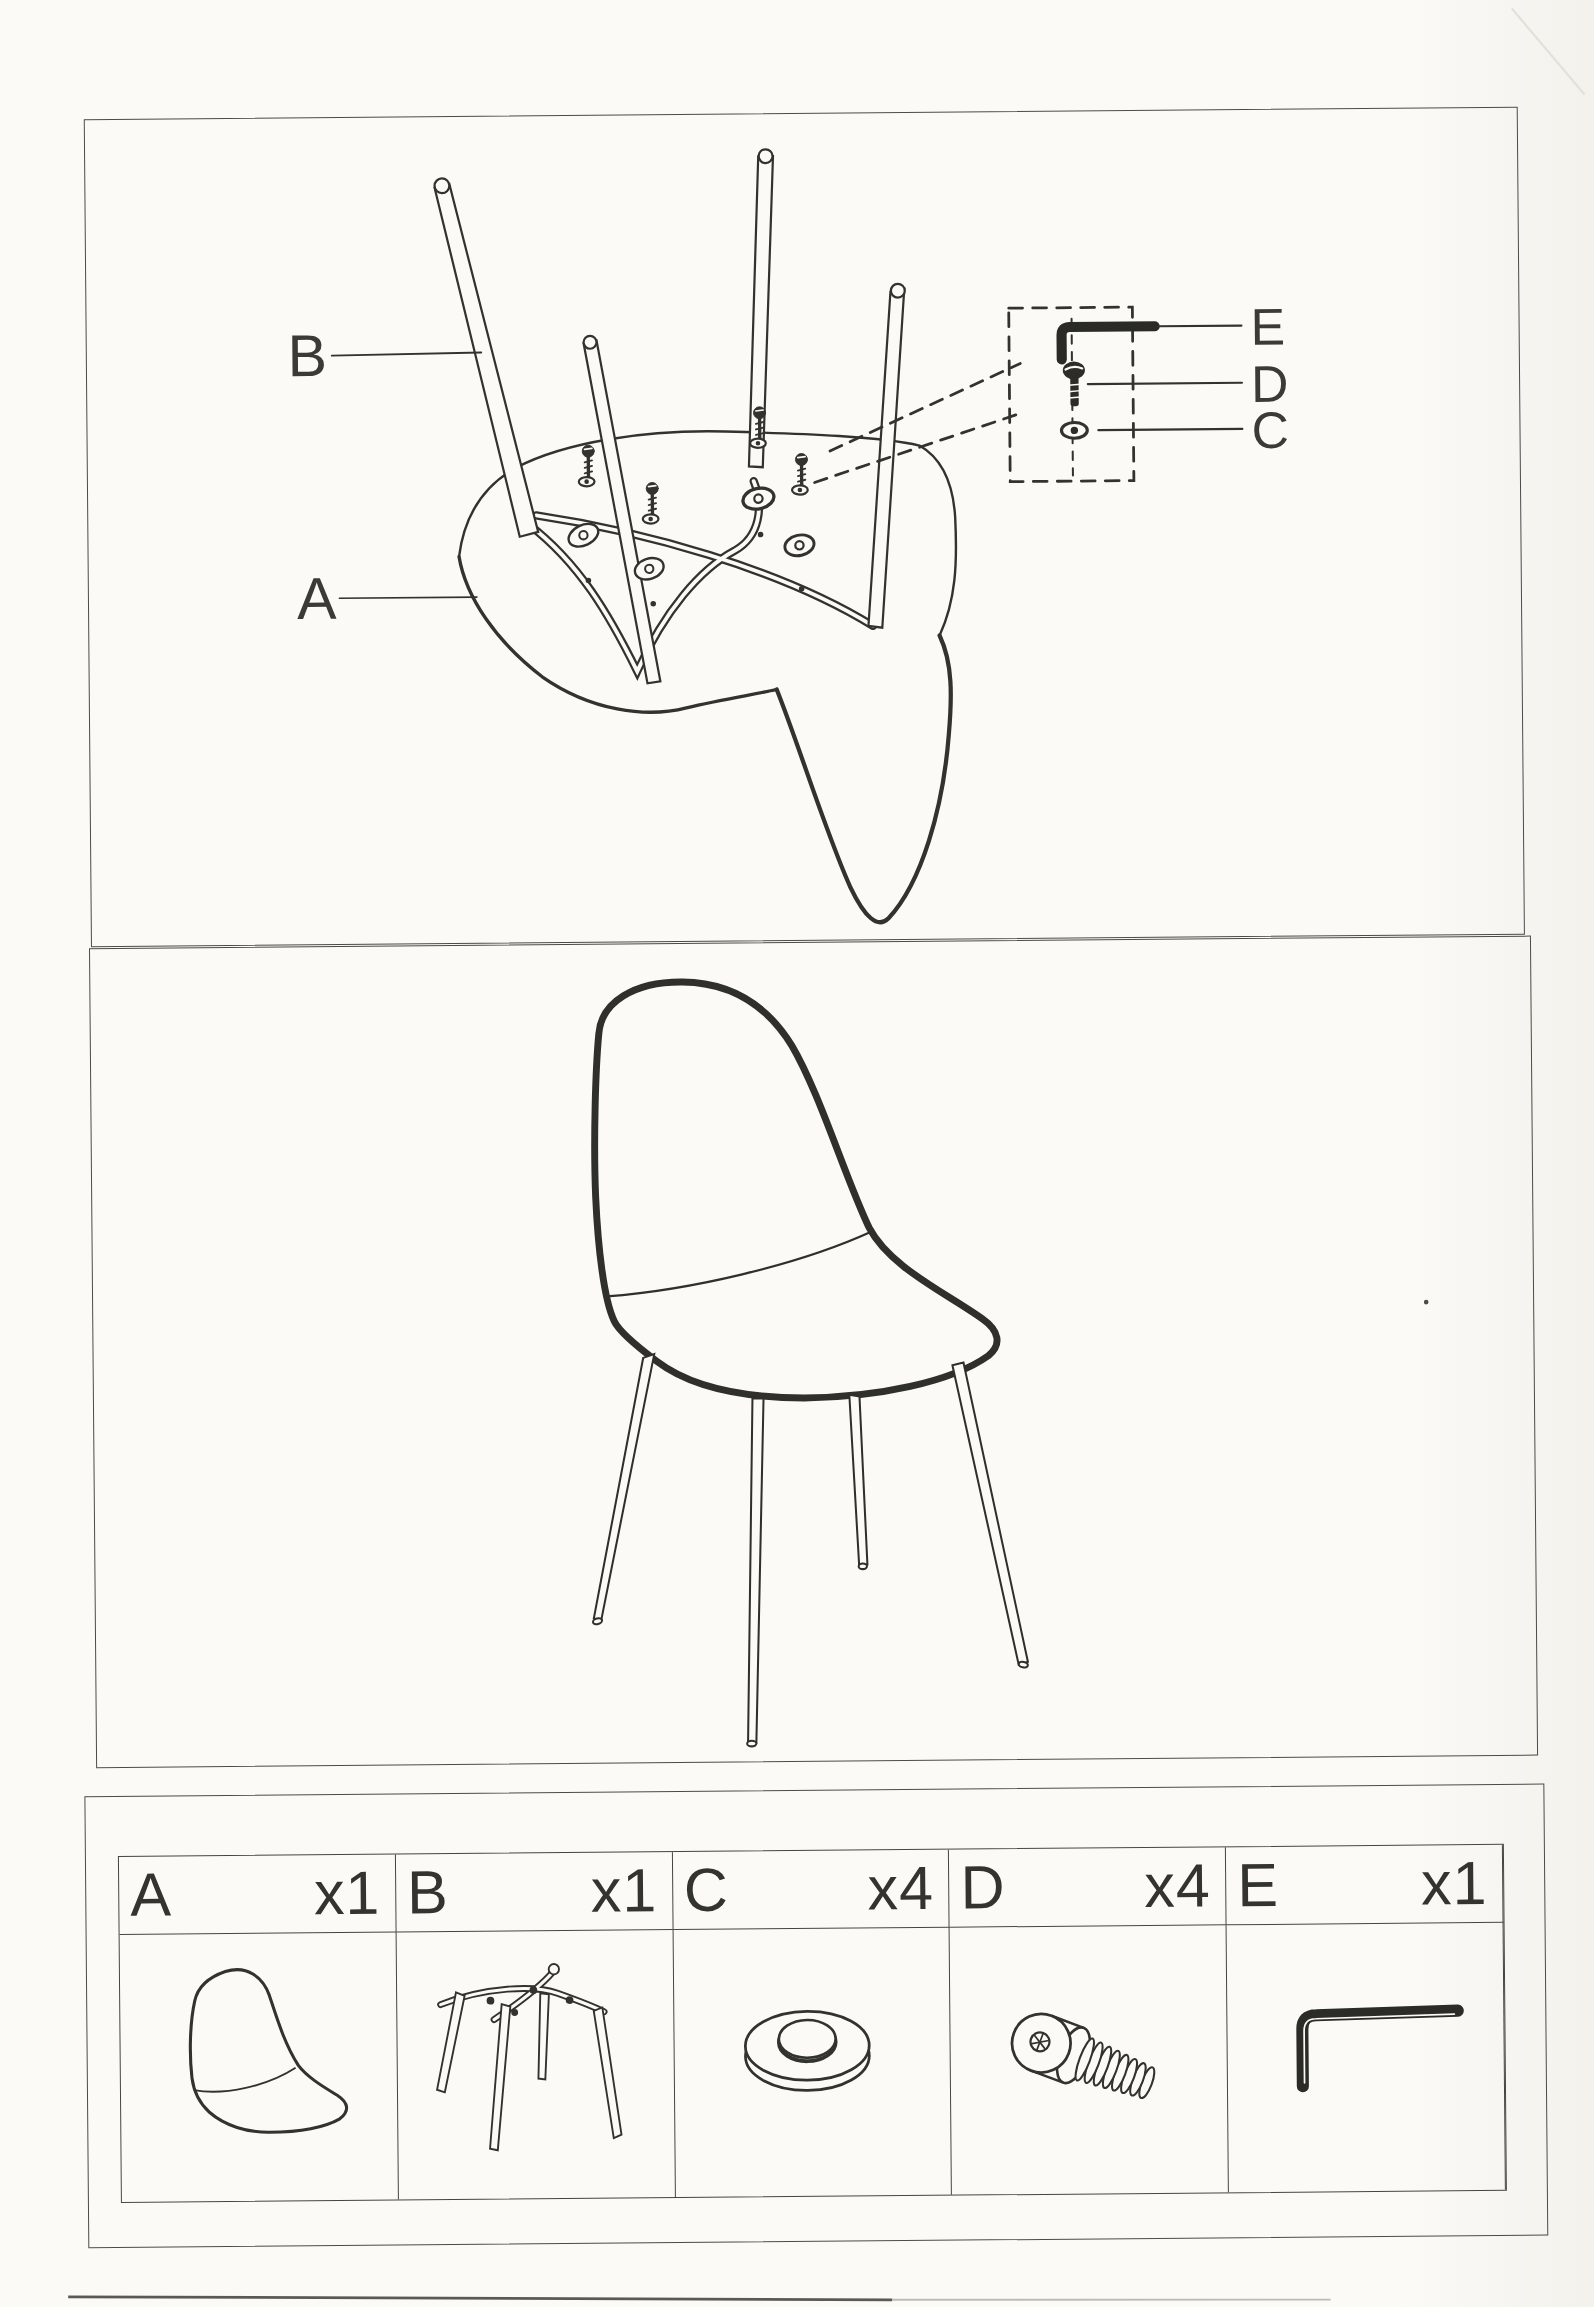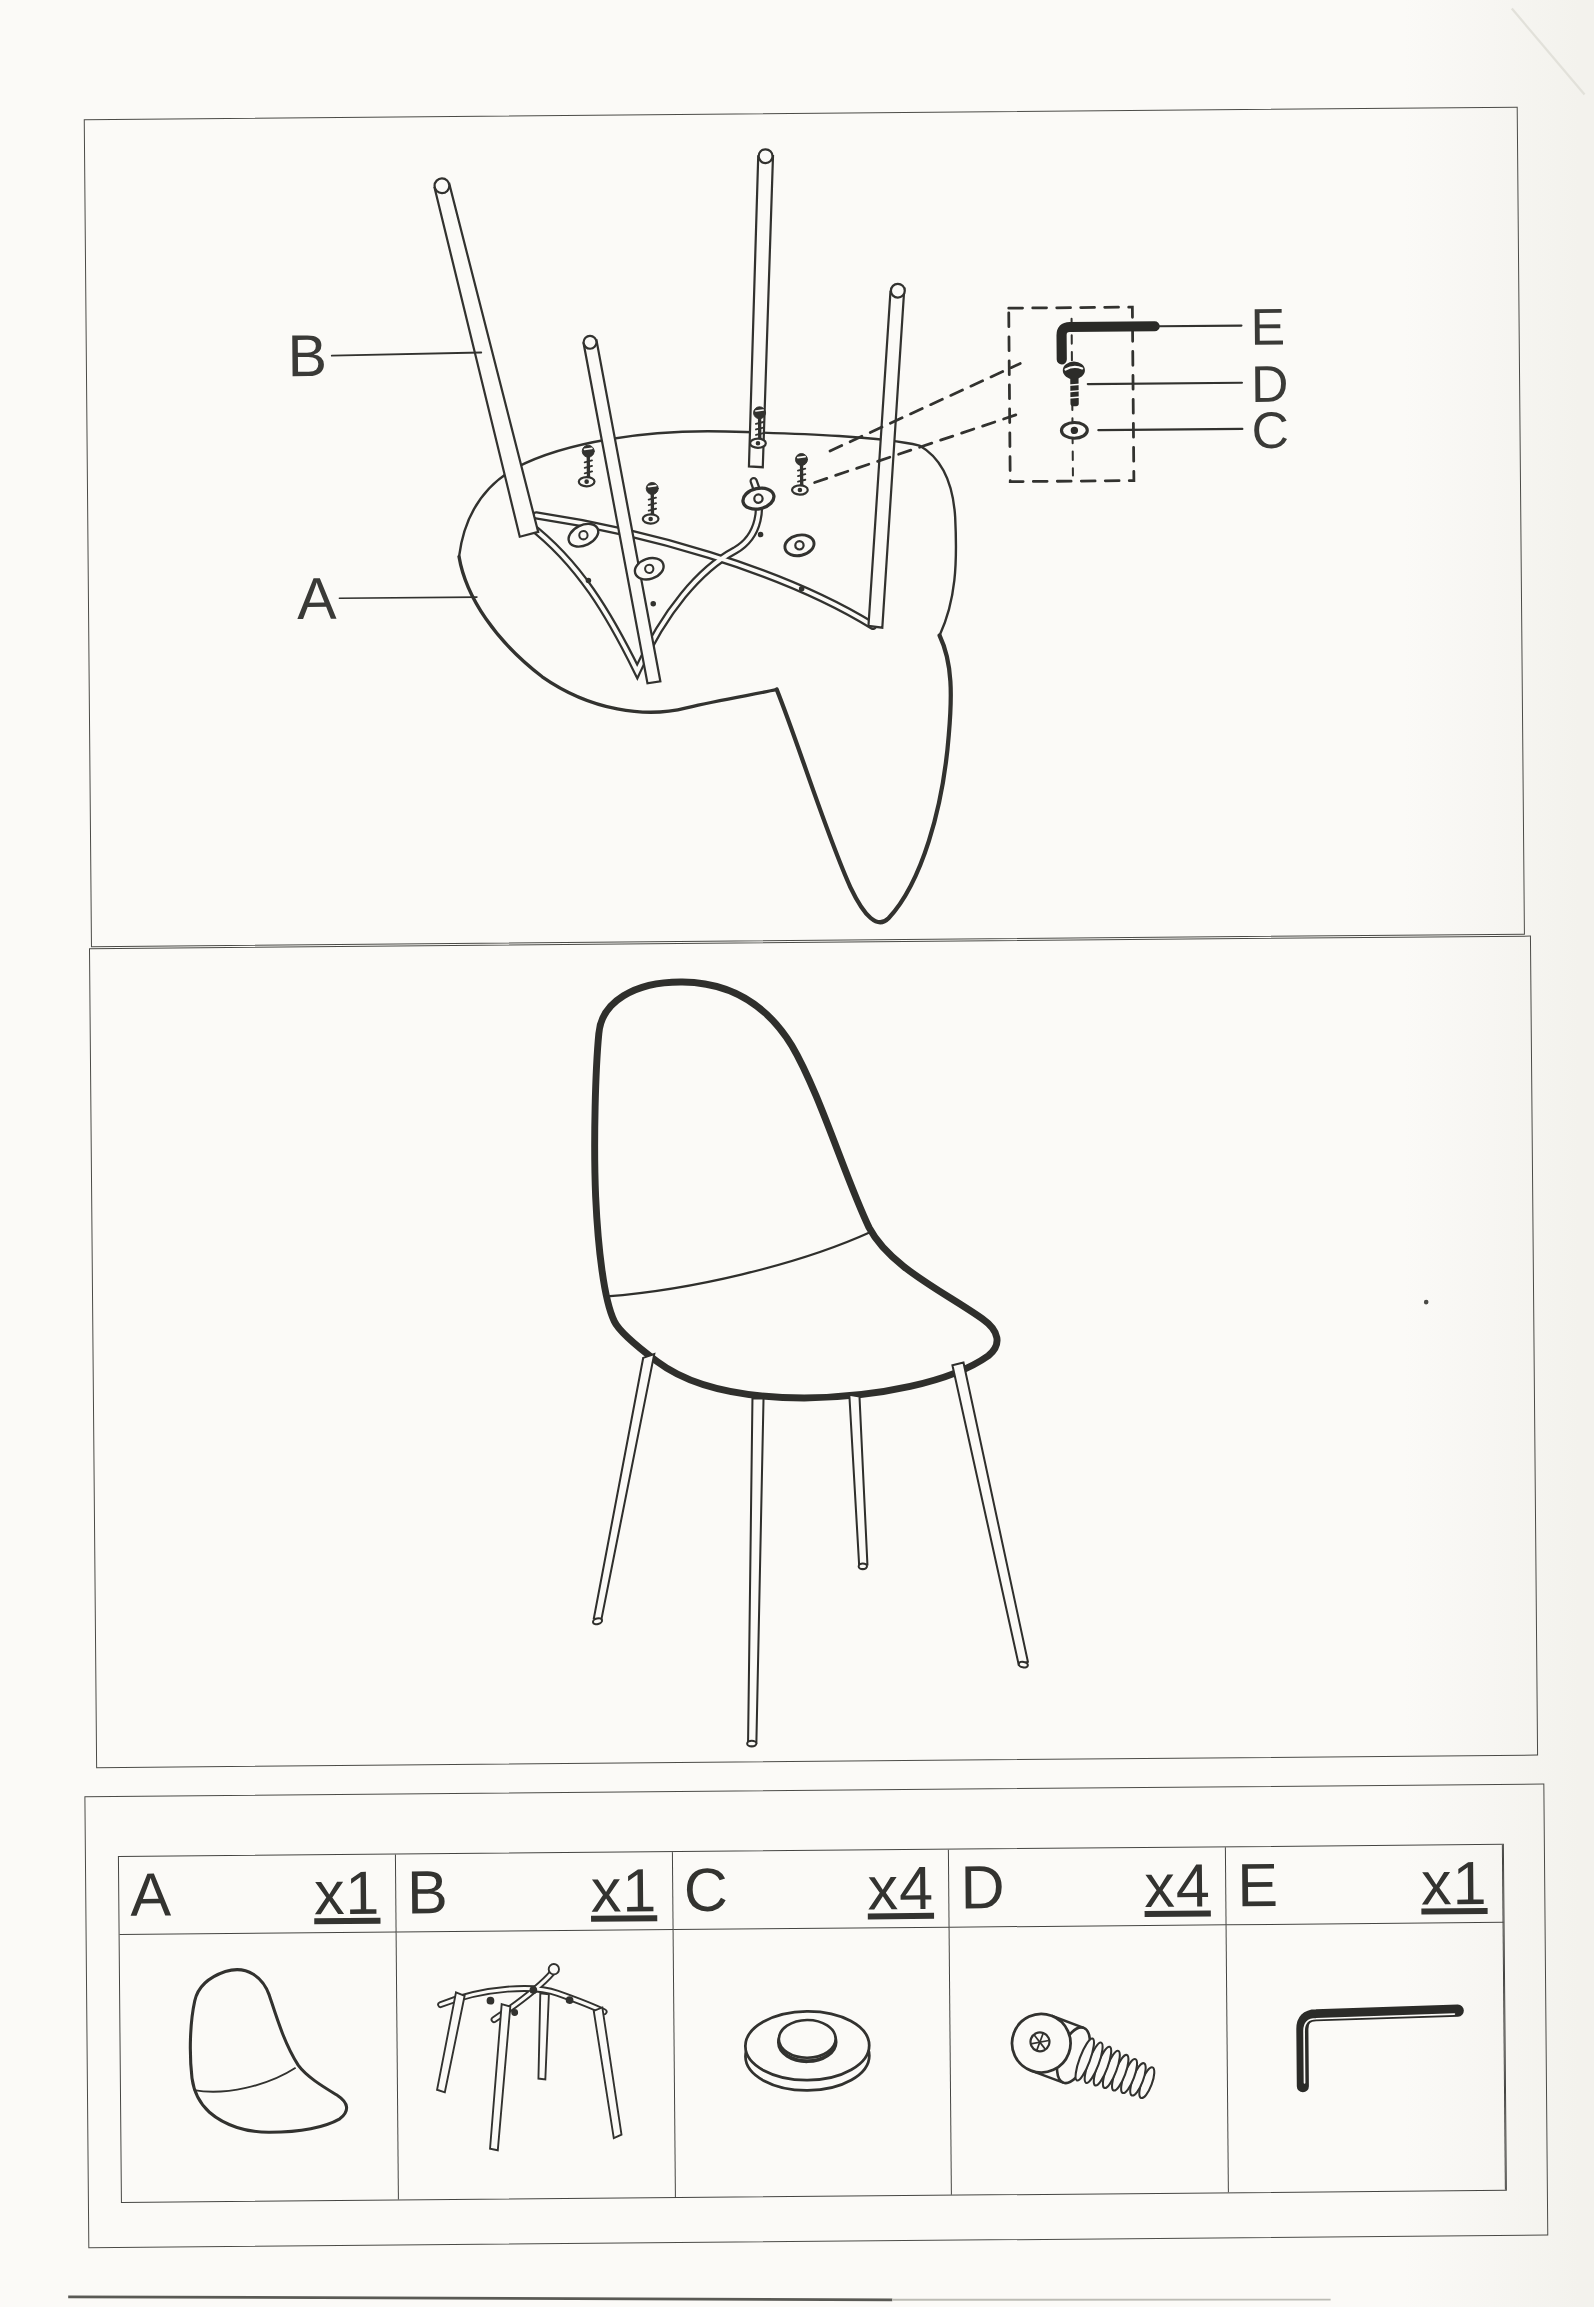--- a/index.html
+++ b/index.html
@@ -33,21 +33,21 @@
     display:flex;align-items:center;justify-content:space-between;
     padding:0 14.8px 0 11px;
     color:#333330;font-size:61px;line-height:1;
     transform:none;
   }
   .pt-cell{
     border-right:1.8px solid #454542;
     display:flex;align-items:center;justify-content:center;
   }
   .pt-letter{letter-spacing:0.9px;}
-  .pt-qty{letter-spacing:0.9px;text-decoration:underline;}
+  .pt-qty{letter-spacing:0.9px;}
   svg text{font-family:"Liberation Sans",sans-serif;fill:#3a3a37;}
 </style>
 </head>
 <body>
 
 <div class="page">
   <div class="sheet">
 
     <div class="panel" id="panel-exploded"></div>
     <div class="panel" id="panel-assembled"></div>

